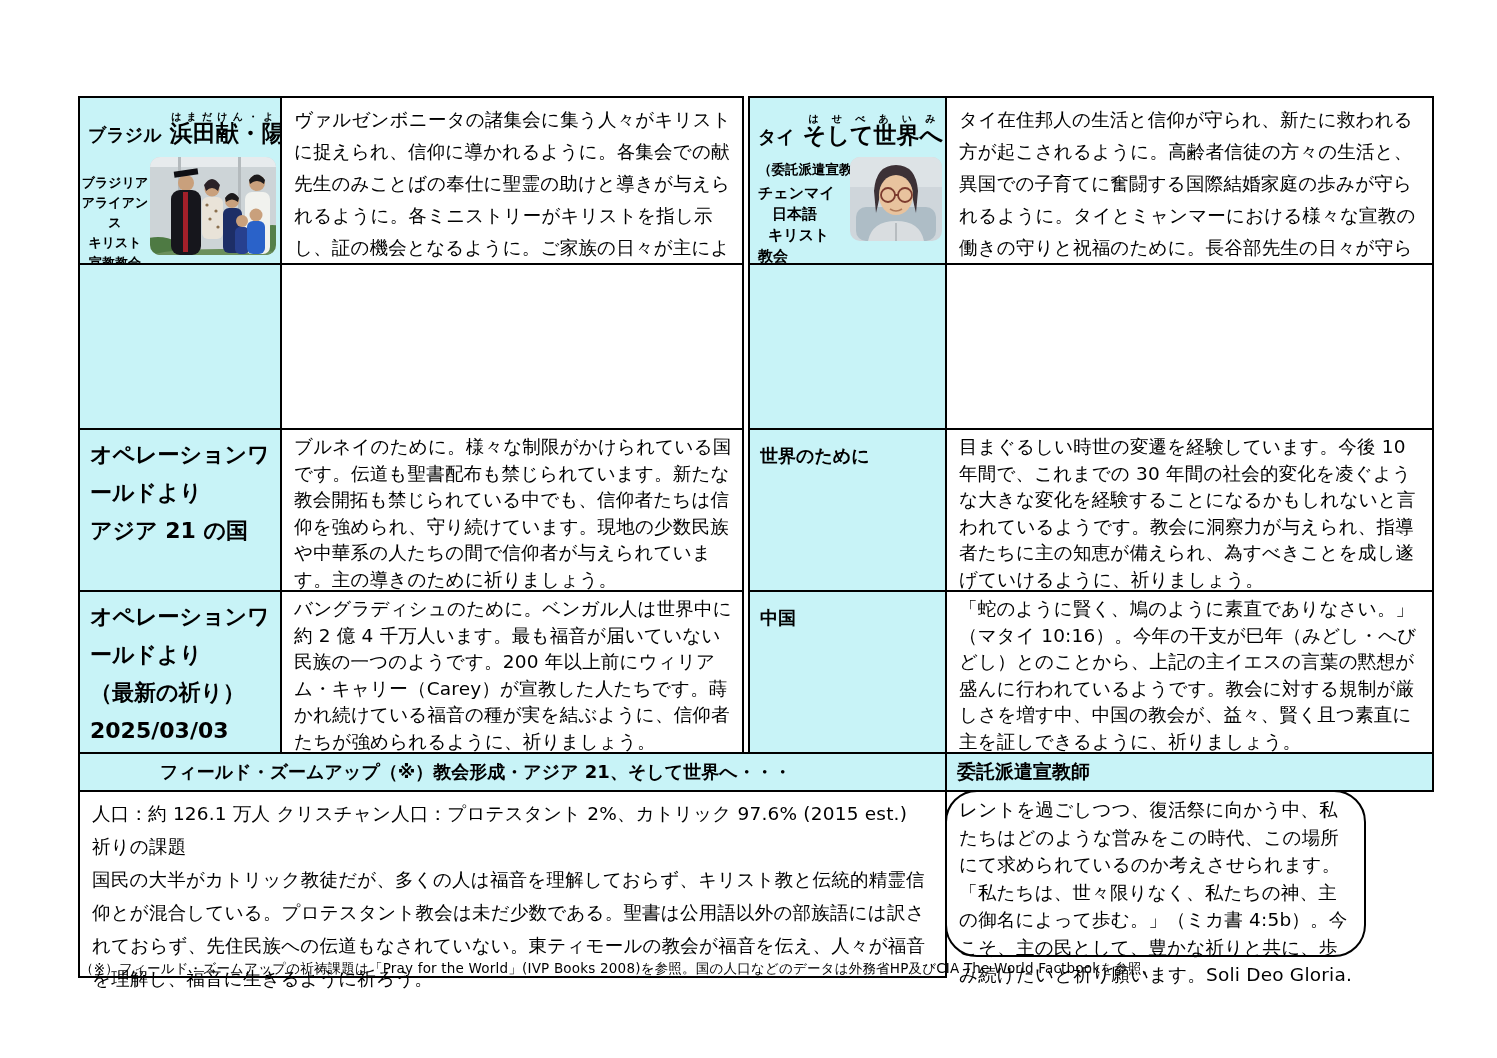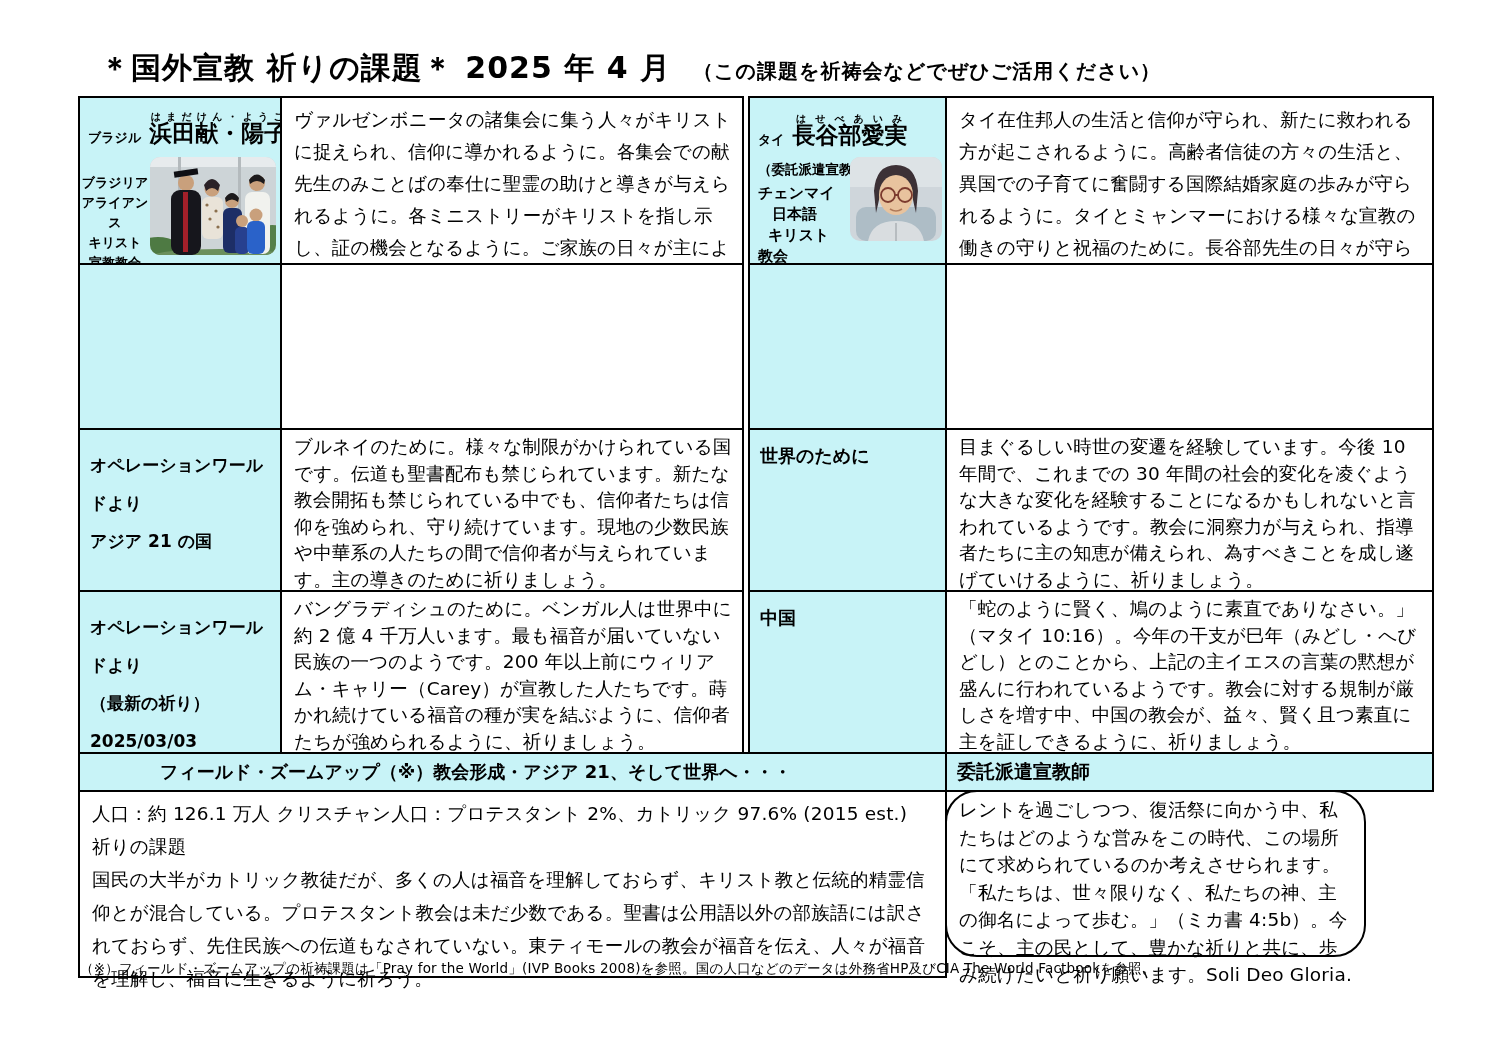--- a/index.html
+++ b/index.html
@@ -10,50 +10,46 @@
   }
   .cell{position:absolute;box-sizing:border-box;border:2px solid #000;background:#fff;}
   .cyan{background:#c8f3f7;}
   .para{font-size:18.5px;line-height:32px;padding:6px 10px 4px 12px;letter-spacing:0.2px;text-align:left;}
   .lh32{line-height:32px;}
   .lh27{line-height:26.5px;padding-top:4px;}
   .title-wrap{position:absolute;left:100px;top:48px;white-space:nowrap;display:flex;align-items:baseline;}
   .title-main{font-size:30px;font-weight:bold;letter-spacing:1px;}
   .title-sub{font-size:20px;font-weight:bold;margin-left:22px;letter-spacing:1px;}
   .card-head{display:flex;align-items:flex-end;padding:14px 6px 0 8px;gap:8px;}
-  .country{font-size:13px;font-weight:bold;white-space:nowrap;padding-bottom:2px;}
+  .country{font-size:18px;font-weight:bold;white-space:nowrap;padding-bottom:2px;}
   ruby.name{font-size:23px;font-weight:bold;white-space:nowrap;}
   ruby.name rt{font-size:10px;font-weight:bold;letter-spacing:2px;}
   .card-body{display:flex;align-items:flex-start;}
   .org-col{width:70px;text-align:center;font-size:13px;font-weight:bold;line-height:20px;padding-top:24px;}
   .photo{border-radius:10px;overflow:hidden;flex:none;}
   .thai-role{font-size:13.5px;font-weight:bold;padding:10px 0 0 8px;}
   .thai-org{font-size:15px;font-weight:bold;line-height:21px;padding:4px 0 0 8px;width:92px;}
   .thai-org .ind1{padding-left:14px;}
   .thai-org .ind2{padding-left:10px;}
-  .ow-label{font-size:17px;font-weight:bold;line-height:38px;padding:16px 6px 0 10px;}
+  .ow-label{font-size:22px;font-weight:bold;line-height:38px;padding:6px 6px 0 10px;}
   .simple-label{font-size:18px;font-weight:bold;padding:14px 8px 0 10px;}
   .band-left{font-size:18px;font-weight:600;display:flex;align-items:center;padding-left:32px;}
   .band-left .gap{margin-left:48px;}
   .band-right{font-size:19px;font-weight:bold;display:flex;align-items:center;padding-left:10px;}
   .et-stats{font-size:18.5px;line-height:33px;}
   .et-sub{font-size:18.5px;line-height:33px;}
   .et-body{font-size:18.5px;line-height:33px;}
   .et-cell{padding:5px 10px 4px 12px;letter-spacing:0.2px;}
   .footnote{position:absolute;left:80px;top:960px;font-size:13.5px;letter-spacing:0.2px;}
 </style>
 </head>
 <body>
 
 <div id="page">
 
-  <div class="title-wrap">
-    <span class="title-main">＊国外宣教 祈りの課題＊ 2025 年 4 月</span>
-    <span class="title-sub">（この課題を祈祷会などでぜひご活用ください）</span>
-  </div>
 
   <div class="cell cyan" style="left:78px;top:96px;width:204px;height:169px;">
     <div class="card-head">
       <span class="country">ブラジル</span>
       <ruby class="name"><span>浜田献・陽子</span><rt>はまだけん・ようこ</rt></ruby>
     </div>
     <div class="card-body">
       <div class="org-col">
         <div>ブラジリア</div>
         <div>アライアンス</div>
@@ -99,21 +95,21 @@
         </svg>
       </div>
     </div>
   </div>
 
   <div class="cell para lh32" style="left:280px;top:96px;width:464px;height:169px;">ヴァルゼンボニータの諸集会に集う人々がキリストに捉えられ、信仰に導かれるように。各集会での献先生のみことばの奉仕に聖霊の助けと導きが与えられるように。各ミニストリーがキリストを指し示し、証の機会となるように。ご家族の日々が主によって導かれるように、お祈りください。</div>
 
   <div class="cell cyan" style="left:748px;top:96px;width:199px;height:169px;">
     <div class="card-head" style="padding-top:16px;">
       <span class="country">タイ</span>
-      <ruby class="name"><span>長谷部愛実</span><rt>はせべあいみ</rt></ruby>
+      <ruby class="name"><span>そして世界へ</span><rt>はせべあいみ</rt></ruby>
     </div>
     <div class="thai-role">（委託派遣宣教師）</div>
     <div style="display:flex;">
       <div class="thai-org">
         <div>チェンマイ</div>
         <div class="ind1">日本語</div>
         <div class="ind2">キリスト</div>
         <div>教会</div>
       </div>
       <div class="photo" style="width:92px;height:84px;margin-top:-22px;">

